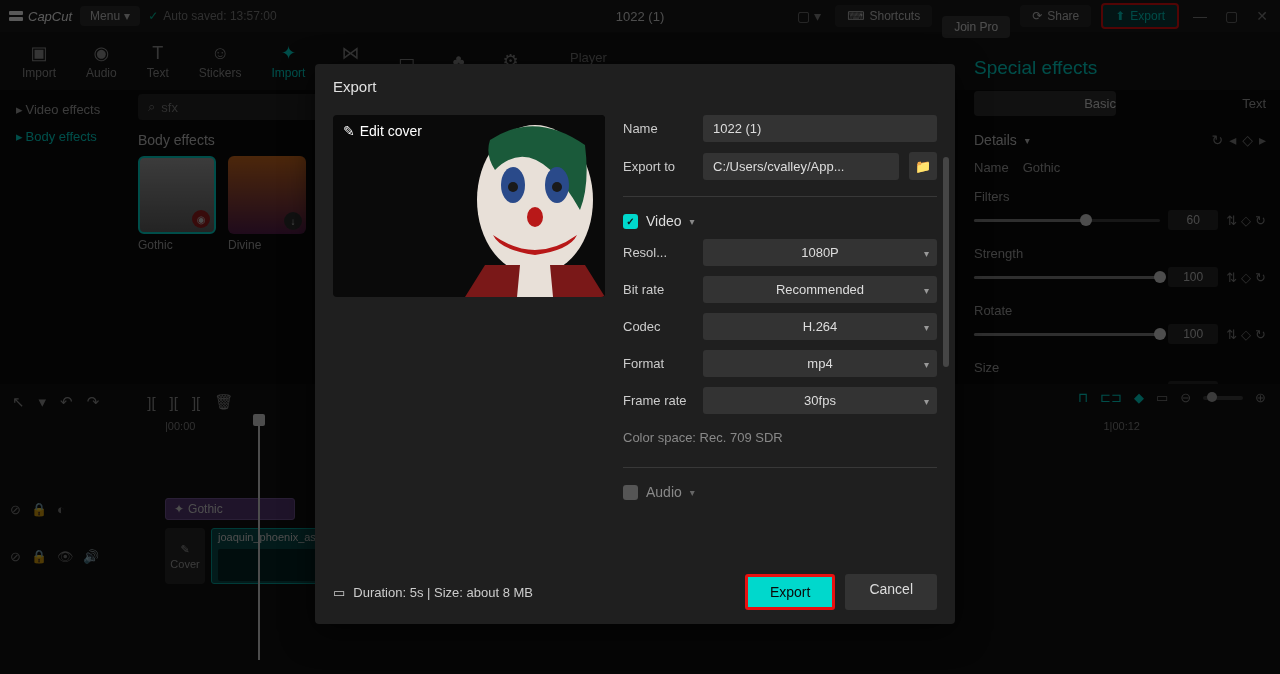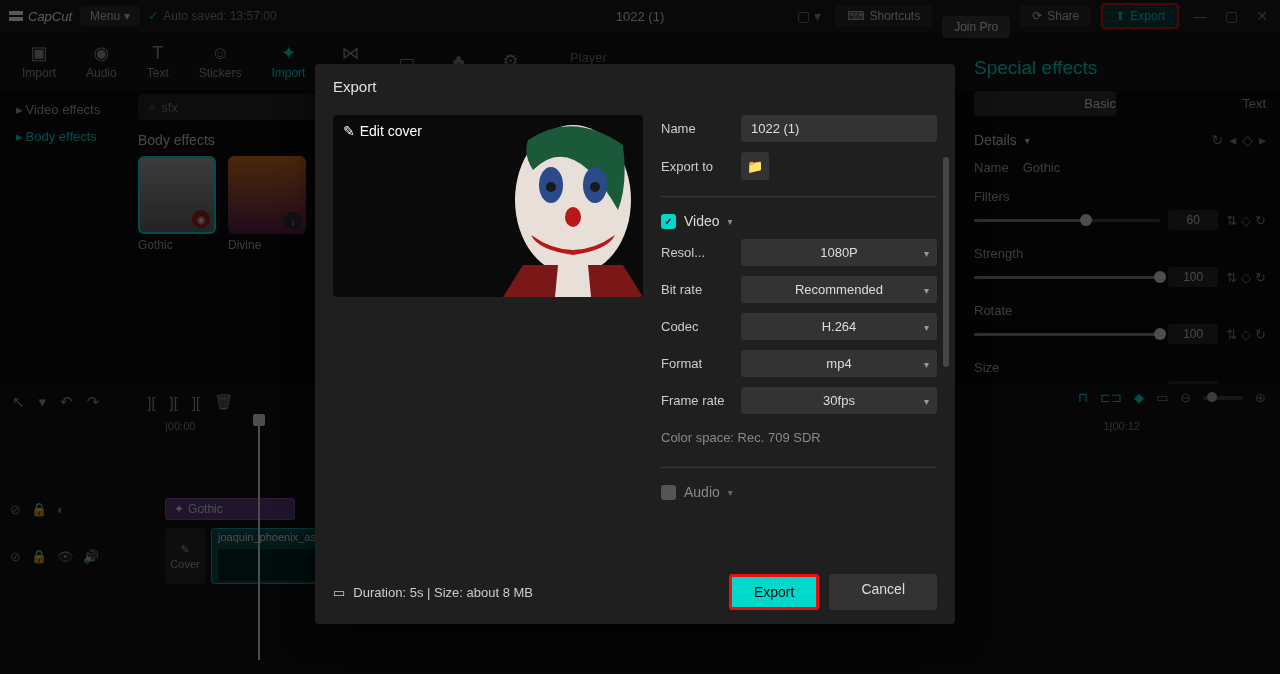--- a/index.html
+++ b/index.html
@@ -99,21 +99,21 @@
 .checkbox-on { width: 15px; height: 15px; background: #00d8cc; border-radius: 3px; display: flex; align-items: center; justify-content: center; color: #111; font-size: 10px; font-weight: bold; }
 .checkbox-off { width: 15px; height: 15px; background: #555; border-radius: 3px; }
 .select-box { flex: 1; background: #333; padding: 6px 10px; border-radius: 3px; color: #ddd; font-size: 13px; text-align: center; position: relative; }
 .select-chevron { position: absolute; right: 8px; top: 50%; transform: translateY(-50%); color: #999; font-size: 10px; }
 .color-space { color: #888; font-size: 13px; padding: 6px 0; }
 .modal-scrollbar { position: absolute; right: -12px; top: 42px; width: 6px; height: 210px; background: #454545; border-radius: 3px; }
 .modal-footer { padding: 14px 18px; display: flex; align-items: center; }
 .footer-info { display: flex; align-items: center; gap: 8px; color: #ccc; font-size: 13px; }
 .footer-btns { margin-left: auto; display: flex; gap: 10px; }
 .btn-export { background: #00d8cc; color: #0a0a0a; padding: 7px 22px; border-radius: 3px; font-size: 14px; font-weight: 500; border: 3px solid #e81010; }
-.btn-cancel { background: #333; color: #ddd; padding: 7px 32px; border-radius: 3px; font-size: 14px; }
+.btn-cancel { background: #333; color: #ddd; padding: 7px 24px; border-radius: 3px; font-size: 14px; }
 
 svg { display: block; }
 </style>
 </head>
 <body>
 
 <div class="topbar">
   <div class="logo">
     <span class="logo-icon">
       <svg viewBox="0 0 16 16">
@@ -414,20 +414,21 @@
       </div>
     </div>
     <div class="modal-right">
       <div class="modal-scrollbar"></div>
       <div class="form-row">
         <div class="form-label">Name</div>
         <input class="form-input" value="1022 (1)" style="">
       </div>
       <div class="form-row">
         <div class="form-label">Export to</div>
+        <input class="form-input" value="C:/Users/cvalley/App..." style="">
         <div class="folder-btn">
             <span>📁</span>
           </div>
       </div>
       <div class="hr"></div>
       <div class="section-check">
         <span class="checkbox-on">✓</span>
         <span>Video</span>
         <span style="color:#888;font-size:10px">▾</span>
       </div>

